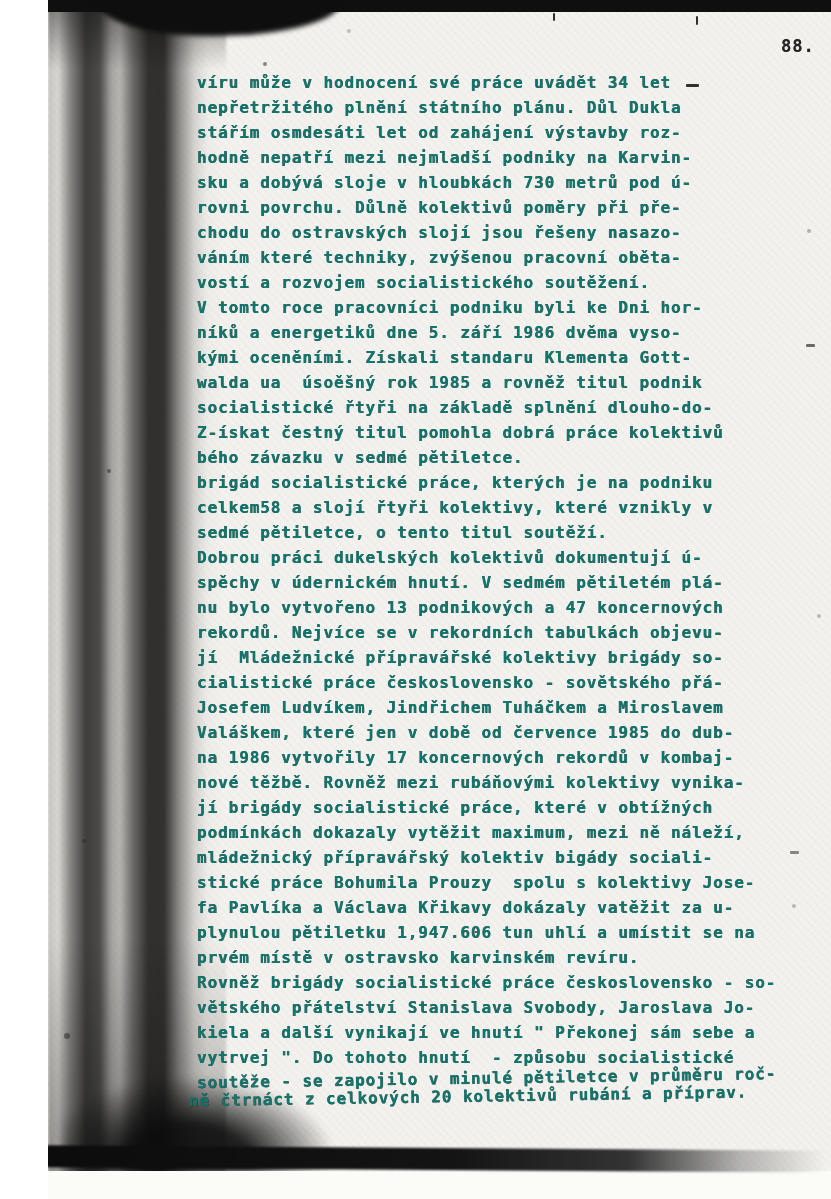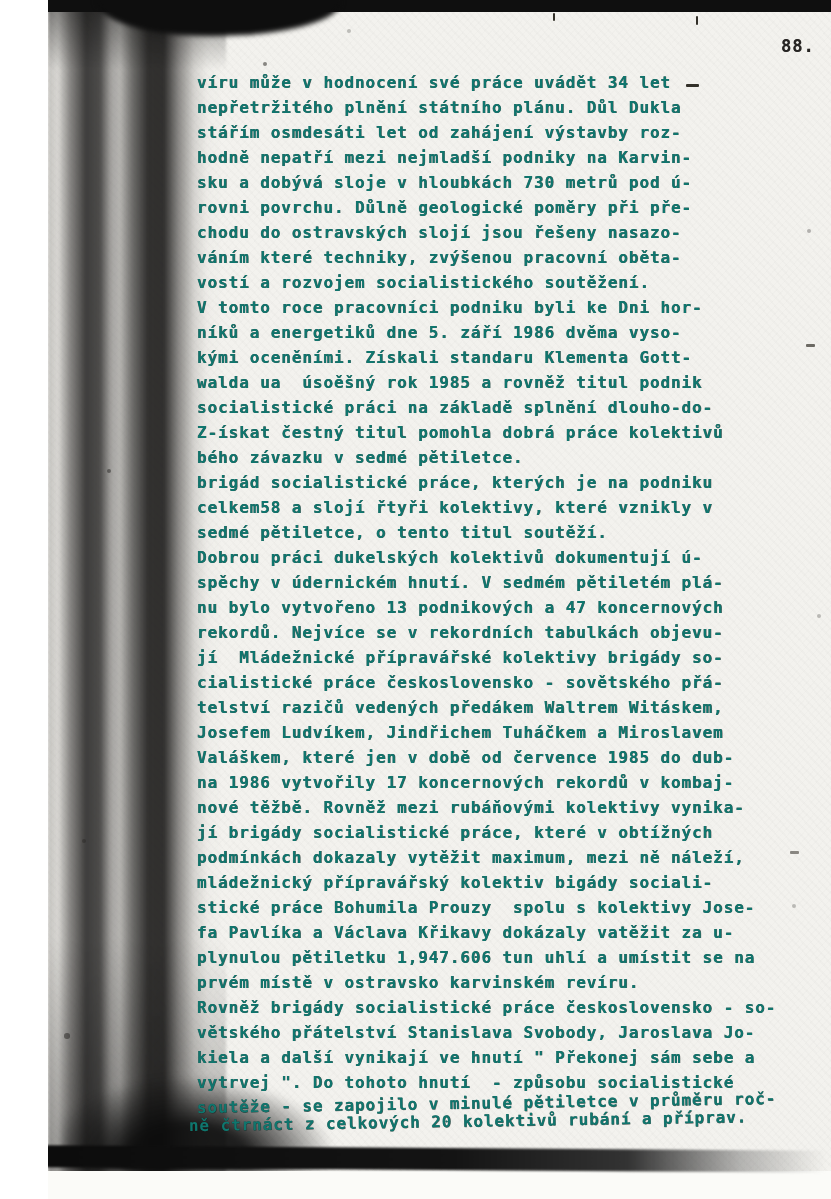--- a/index.html
+++ b/index.html
@@ -137,41 +137,40 @@
   <div class="right-strip"></div>
 
   <div class="page-number">88.</div>
 
   <div class="text-block">
     <div class="tl">víru může v hodnocení své práce uvádět 34 let</div>
     <div class="tl">nepřetržitého plnění státního plánu. Důl Dukla</div>
     <div class="tl">stářím osmdesáti let od zahájení výstavby roz-</div>
     <div class="tl">hodně nepatří mezi nejmladší podniky na Karvin-</div>
     <div class="tl">sku a dobývá sloje v hloubkách 730 metrů pod ú-</div>
-    <div class="tl">rovni povrchu. Důlně geologické poměry při pře-</div>
+    <div class="tl">rovni povrchu. Důlně kolektivů poměry při pře-</div>
     <div class="tl">chodu do ostravských slojí jsou řešeny nasazo-</div>
     <div class="tl">váním které techniky, zvýšenou pracovní oběta-</div>
     <div class="tl">vostí a rozvojem socialistického soutěžení.</div>
     <div class="tl">V tomto roce pracovníci podniku byli ke Dni hor-</div>
     <div class="tl">níků a energetiků dne 5. září 1986 dvěma vyso-</div>
     <div class="tl">kými oceněními. Získali standaru Klementa Gott-</div>
     <div class="tl">walda ua  úsoěšný rok 1985 a rovněž titul podnik</div>
-    <div class="tl">socialistické práci na základě splnění dlouho-do-</div>
+    <div class="tl">socialistické řtyři na základě splnění dlouho-do-</div>
     <div class="tl">Z-ískat čestný titul pomohla dobrá práce kolektivů</div>
     <div class="tl">bého závazku v sedmé pětiletce.</div>
     <div class="tl">brigád socialistické práce, kterých je na podniku</div>
     <div class="tl">celkem58 a slojí řtyři kolektivy, které vznikly v</div>
     <div class="tl">sedmé pětiletce, o tento titul soutěží.</div>
     <div class="tl">Dobrou práci dukelských kolektivů dokumentují ú-</div>
     <div class="tl">spěchy v údernickém hnutí. V sedmém pětiletém plá-</div>
     <div class="tl">nu bylo vytvořeno 13 podnikových a 47 koncernových</div>
     <div class="tl">rekordů. Nejvíce se v rekordních tabulkách objevu-</div>
     <div class="tl">jí  Mládežnické přípravářské kolektivy brigády so-</div>
     <div class="tl">cialistické práce československo - sovětského přá-</div>
-    <div class="tl">telství razičů vedených předákem Waltrem Witáskem,</div>
     <div class="tl">Josefem Ludvíkem, Jindřichem Tuháčkem a Miroslavem</div>
     <div class="tl">Valáškem, které jen v době od července 1985 do dub-</div>
     <div class="tl">na 1986 vytvořily 17 koncernových rekordů v kombaj-</div>
     <div class="tl">nové těžbě. Rovněž mezi rubáňovými kolektivy vynika-</div>
     <div class="tl">jí brigády socialistické práce, které v obtížných</div>
     <div class="tl">podmínkách dokazaly vytěžit maximum, mezi ně náleží,</div>
     <div class="tl">mládežnický přípravářský kolektiv bigády sociali-</div>
     <div class="tl">stické práce Bohumila Prouzy  spolu s kolektivy Jose-</div>
     <div class="tl">fa Pavlíka a Václava Křikavy dokázaly vatěžit za u-</div>
     <div class="tl">plynulou pětiletku 1,947.606 tun uhlí a umístit se na</div>

